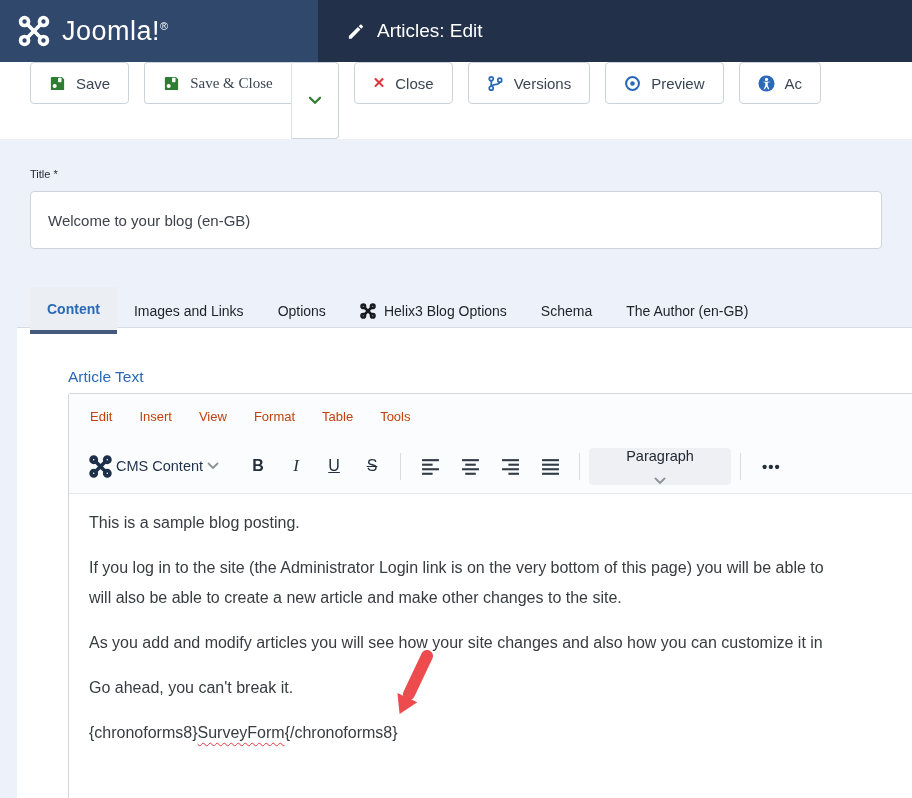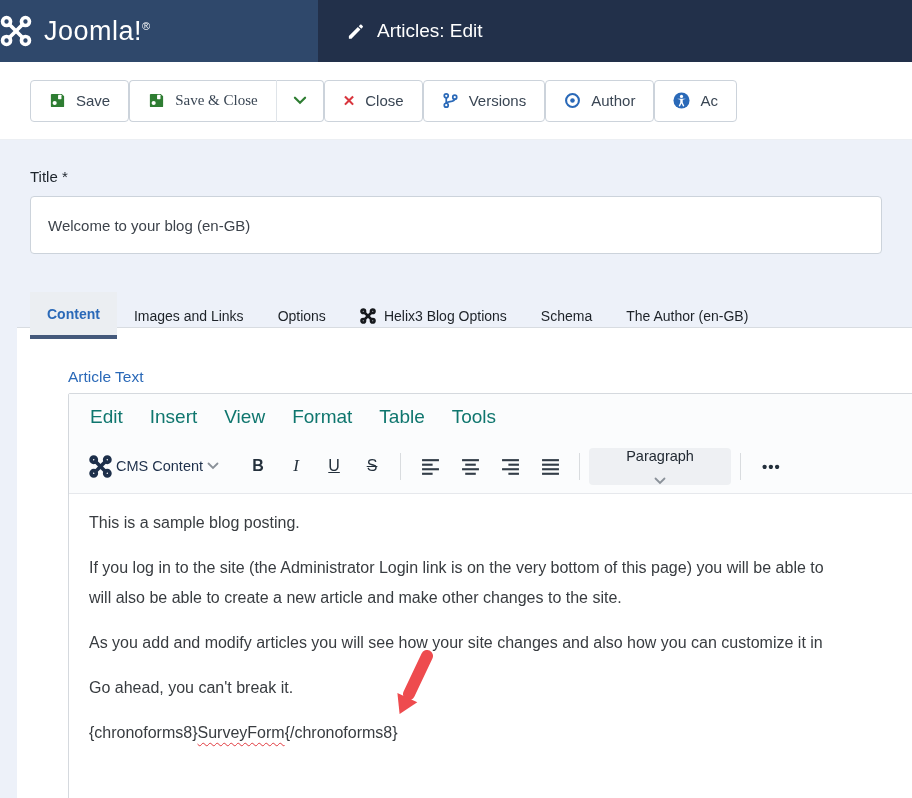--- a/index.html
+++ b/index.html
@@ -12,39 +12,39 @@
   }
 
   
   .app-header {
     height: 62px; background: #22304a;
     display: flex; align-items: stretch;
   }
   .logo-block {
     width: 318px; background: #2f486b;
     display: flex; align-items: center;
-    gap: 12px;
+    padding-left: 18px; gap: 12px;
     flex: none;
   }
   .logo-mark { width: 32px; height: 32px; color: #fff; }
   .logo-word {
     color: #fff; font-size: 27px; font-weight: 400; letter-spacing: .5px;
   }
   .logo-reg { color: #fff; font-size: 11px; vertical-align: super; }
   .page-heading {
     display: flex; align-items: center; gap: 12px;
     padding-left: 28px; color: #fff; font-size: 19px; text-align: right;
   }
   .pencil { width: 19px; height: 19px; }
 
   
   .toolbar {
     height: 78px; background: #fff;
-    display: flex; align-items: center;
-    padding-left: 30px; 
+    display: flex; 
+    padding-left: 30px; gap: 15px;
     border-bottom: 1px solid #eceff3;
     white-space: nowrap;
   }
   .btn {
     display: inline-flex; align-items: center; gap: 10px;
     height: 42px; padding: 0 18px;
     background: #fff; border: 1px solid #ccd3db; border-radius: 4px;
     font-size: 15px; color: #3a4654; font-family: inherit;
     cursor: pointer; flex: none;
   }
@@ -58,21 +58,21 @@
     display: inline-flex; align-items: center;
     background: #fff; border-top:1px solid #ccd3db; border-bottom:1px solid #ccd3db; border-right:1px solid #ccd3db;
     cursor: pointer;
   }
   .icon16 { width: 17px; height: 17px; flex: none; }
   .x-glyph { color: #d9363e; font-weight: bold; font-size: 15px; }
   .chev-green { width: 14px; height: 9px; color: #2e7d32; }
 
   
   .field-area { padding: 28px 30px 0 30px; }
-  .field-label { font-size: 15px; color: #1d242c; margin-bottom: 11px; }
+  .field-label { font-size: 11px; color: #1d242c; margin-bottom: 11px; }
   .title-input {
     display: block; width: 852px; height: 58px;
     border: 1px solid #ccd3db; border-radius: 4px;
     padding: 0 17px; font-size: 15px; color: #3d434b;
     font-family: inherit; background: #fff; outline: none;
   }
 
   
   .tabs-row {
     display: flex; margin: 38px 0 0 30px; height: 47px;
@@ -103,21 +103,21 @@
     background: #fff;
   }
   .editor-head {
     background: #fbfcfd; border-bottom: 1px solid #e6e8ec;
     box-shadow: 0 3px 4px -2px rgba(40,50,60,.08);
   }
   .menubar {
     display: flex; align-items: center; gap: 27px;
     height: 45px; padding-left: 21px;
   }
-  .menu-item { font-size: 19px; color: #0f766e; cursor: pointer; }
+  .menu-item { font-size: 13px; color: #c2410c; cursor: pointer; }
   .tbar {
     display: flex; align-items: center;
     height: 54px; padding-left: 20px;
   }
   .cms-btn {
     display: inline-flex; align-items: center; gap: 4px;
     color: #1d2f4a; font-size: 14.5px; cursor: pointer; margin-right: 20px;
   }
   .cms-logo { width: 23px; height: 23px; color: #1d2f4a; }
   .chev-gray { width: 12px; height: 8px; color: #8a9199; }
@@ -230,21 +230,21 @@
         <path d="M13.5 7.7c0 3.2-9 1.8-9 4.1"></path>
     </svg>
     <span>Versions</span>
   </button>
 
   <button class="btn">
     <svg class="icon16" viewBox="0 0 18 18">
       <circle cx="9" cy="9" r="6.8" fill="none" stroke="#2a69b8" stroke-width="2.2"></circle>
       <circle cx="9" cy="9" r="2.4" fill="#2a69b8"></circle>
     </svg>
-    <span>Author</span>
+    <span>Preview</span>
   </button>
 
   <button class="btn">
     <svg class="icon16" viewBox="0 0 18 18">
       <circle cx="9" cy="9" r="8.5" fill="#2a69b8"></circle>
       <circle cx="9" cy="4.7" r="1.7" fill="#fff"></circle>
       <path d="M4.4 7.1h9.2l-3.3 1v2.9l1.7 3.7-1.3.6L9 12l-1.7 3.3-1.3-.6 1.7-3.7V8.1z" fill="#fff"></path>
     </svg>
     <span>Ac</span>
   </button>

